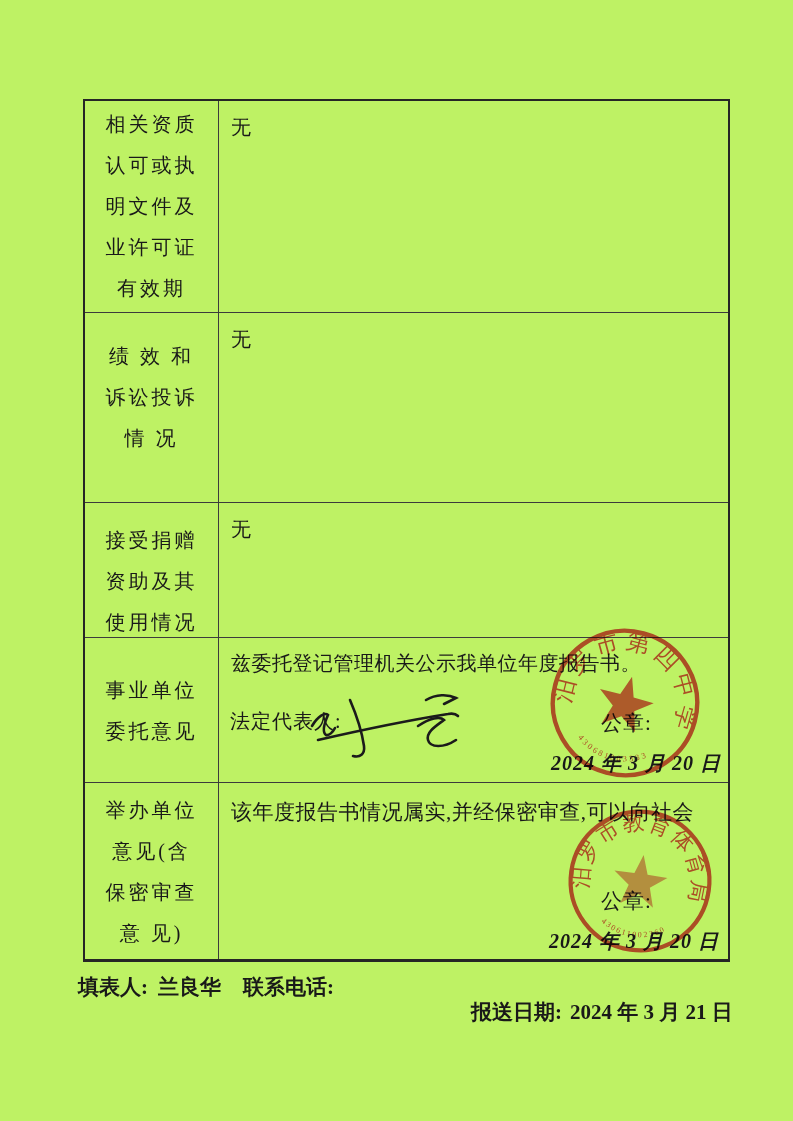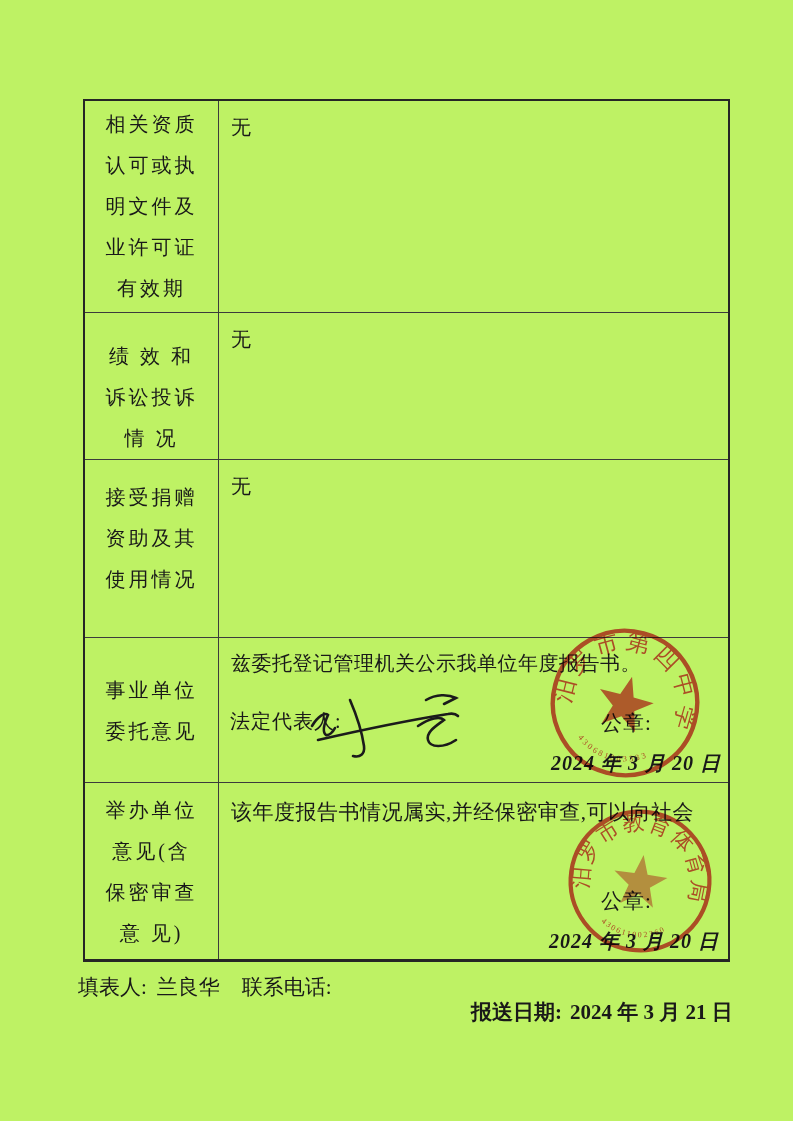--- a/index.html
+++ b/index.html
@@ -29,21 +29,21 @@
   .none-value{ position:absolute; left:12px; top:13px; font-size:20px; }
   .statement{ position:absolute; left:12px; top:12px; right:10px; font-size:20px; letter-spacing:0.5px; }
   .statement5{ position:absolute; left:12px; top:8px; right:8px; font-size:21px; line-height:42px; letter-spacing:0.5px; }
   .legal-rep{ position:absolute; left:11px; top:70px; font-size:20px; letter-spacing:1px; }
   .seal-label{ position:absolute; font-size:21px; font-weight:normal; letter-spacing:1px; z-index:3; }
   .seal-date{ position:absolute; font-size:20px; font-weight:bold; letter-spacing:1px; white-space:pre; z-index:3;font-style:italic; }
   .stamp{ position:absolute; mix-blend-mode:multiply; opacity:0.92; z-index:4; }
   .stamp-1{ left:328px; top:-13px; transform:rotate(15deg); }
   .stamp-2{ left:346px; top:23px; transform:rotate(8deg); }
   .signature{ position:absolute; left:79px; top:50px; z-index:2; }
-  .footer-left{ position:absolute; left:78px; top:973px; font-size:21px; font-weight:normal;text-align:center; }
+  .footer-left{ position:absolute; left:78px; top:973px; font-size:21px; font-weight:bold;text-align:center; }
   .footer-left .name{ margin-left:10px; }
   .footer-left .phone{ margin-left:22px; }
   .footer-right{ position:absolute; left:450px; top:973px; font-size:21px; font-weight:bold; white-space:pre; }
 </style>
 </head>
 <body>
 
 <div class="page">
 
   <div class="report-table">
@@ -66,21 +66,21 @@
       <div class="label-cell">
         <div class="label-line">绩 效 和</div>
         <div class="label-line">诉讼投诉</div>
         <div class="label-line">情 况</div>
       </div>
       <div class="content-cell">
         <div class="none-value">无</div>
       </div>
     </div>
 
-    <div class="trow bordered" style="top:358px;height:157px;">
+    <div class="trow bordered" style="top:401px;height:157px;">
       <div class="label-cell">
         <div class="label-line">接受捐赠</div>
         <div class="label-line">资助及其</div>
         <div class="label-line">使用情况</div>
       </div>
       <div class="content-cell">
         <div class="none-value">无</div>
       </div>
     </div>
 

